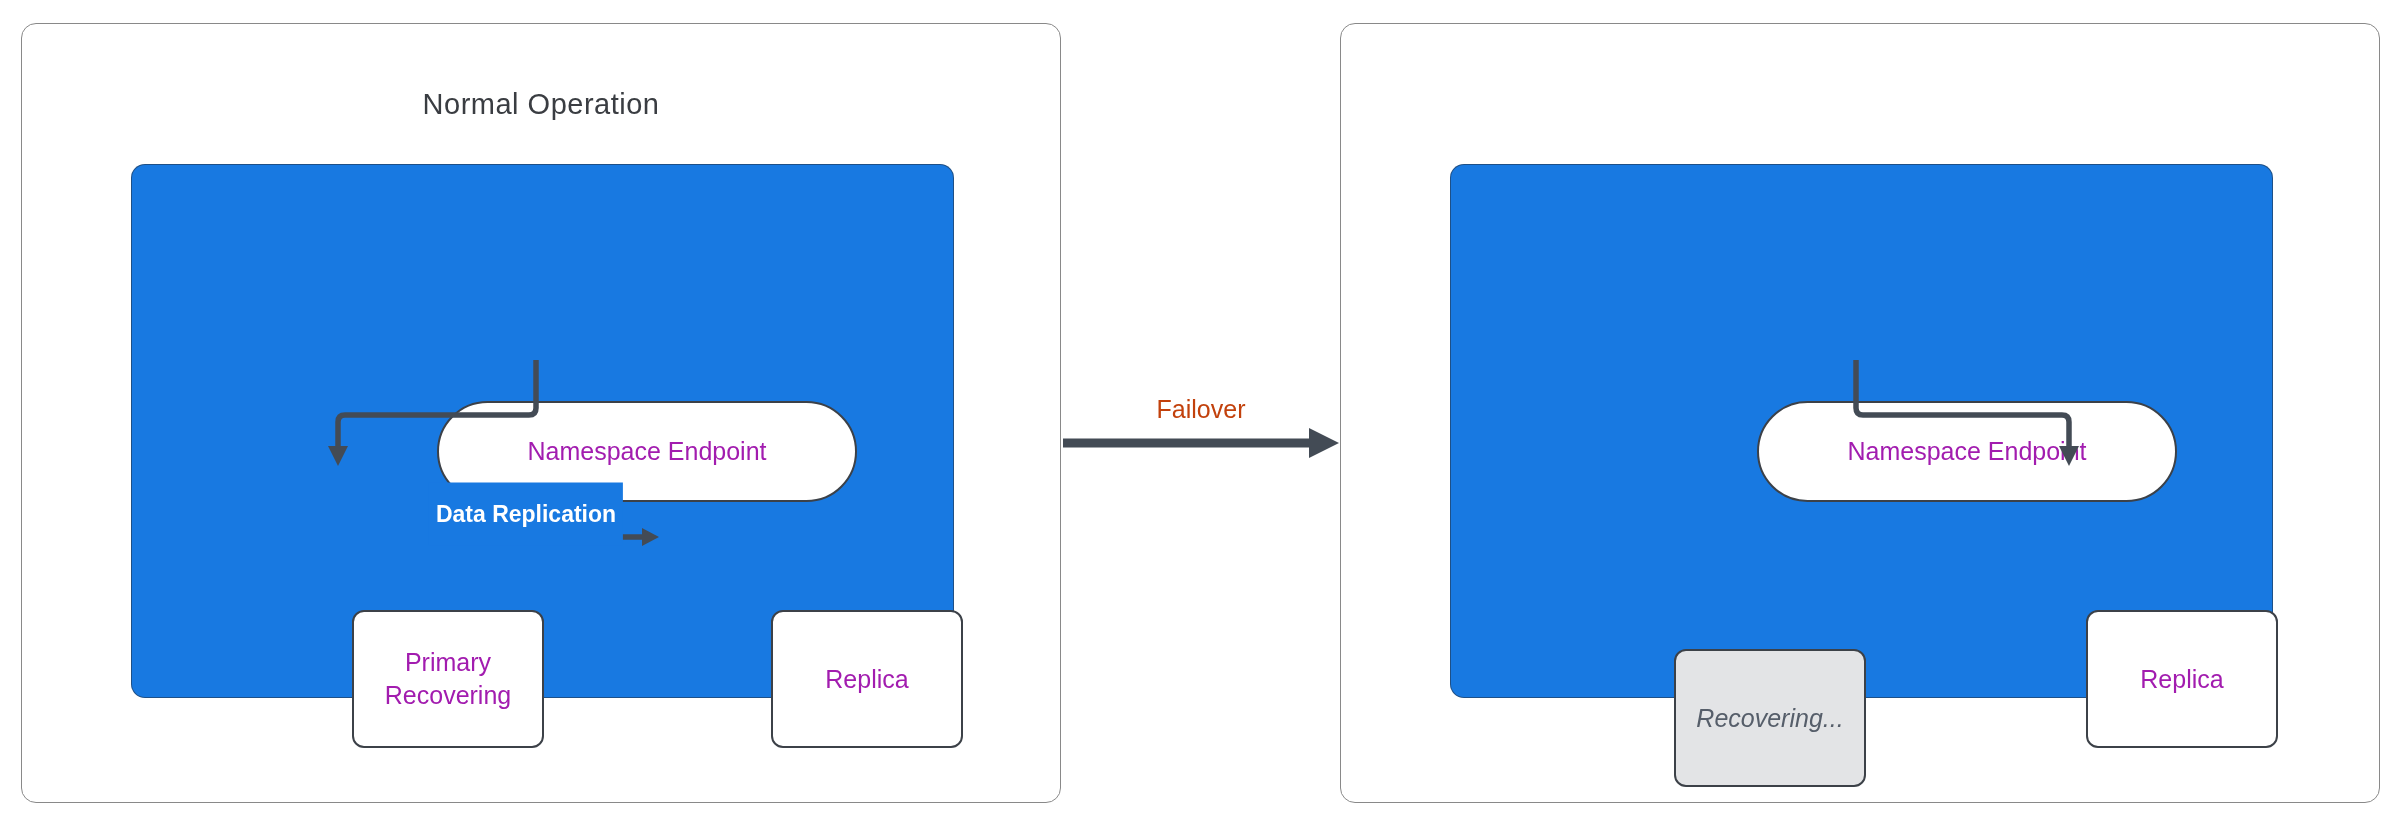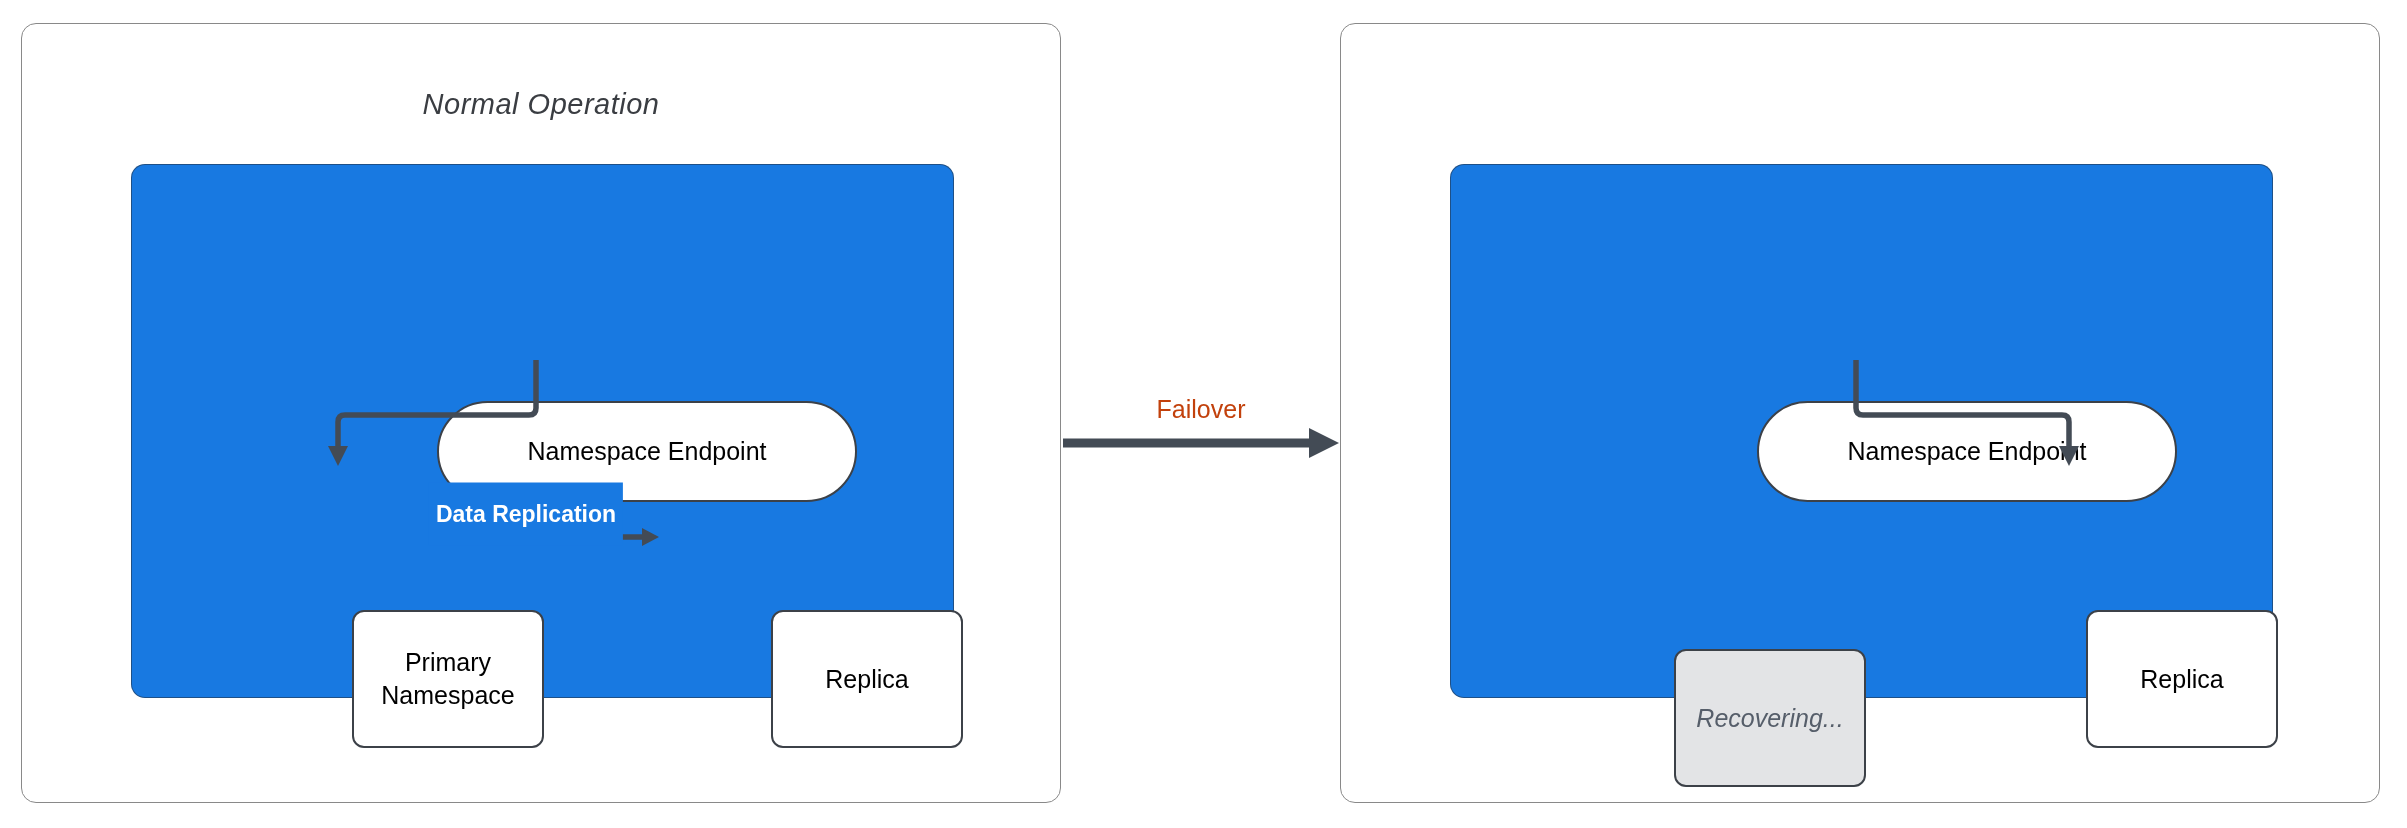--- a/index.html
+++ b/index.html
@@ -27,21 +27,20 @@
   }
   .panel.left  { left: 21px; }
   .panel.right { left: 1340px; }
   .panel-title {
     position: absolute;
     top: 64px;
     left: 0;
     right: 0;
     text-align: center;
     font-size: 29px;
-    font-style: italic;
     color: #3a3d42;
     letter-spacing: 0.5px;
   }
   .cluster {
     position: absolute;
     left: 109px;
     top: 140px;
     width: 823px;
     height: 534px;
     background: #1879E1;
@@ -51,21 +50,21 @@
   }
   .node {
     position: absolute;
     box-sizing: border-box;
     display: flex;
     align-items: center;
     justify-content: center;
     text-align: center;
     background: #ffffff;
     border: 2px solid #3c4148;
-    color: #000000;
+    color: #a21caf;
     font-size: 25px;
     line-height: 1.32;
     z-index: 2;
   }
   .pill {
     top: 236px;
     width: 420px;
     height: 101px;
     border-radius: 52px;
     border-width: 2.5px;
@@ -137,21 +136,21 @@
 
 <div class="canvas">
 
   <section class="panel left">
     <div class="panel-title">Normal Operation</div>
     <div class="cluster">
       <div class="node pill">
         <span>Namespace Endpoint</span>
       </div>
       <div class="node small-node node-primary">
-        <span>Primary Namespace</span>
+        <span>Primary Recovering</span>
       </div>
       <div class="node small-node node-replica-l">
         <span>Replica</span>
       </div>
     </div>
   </section>
 
   <section class="panel right">
     <div class="cluster">
       <div class="node pill">

